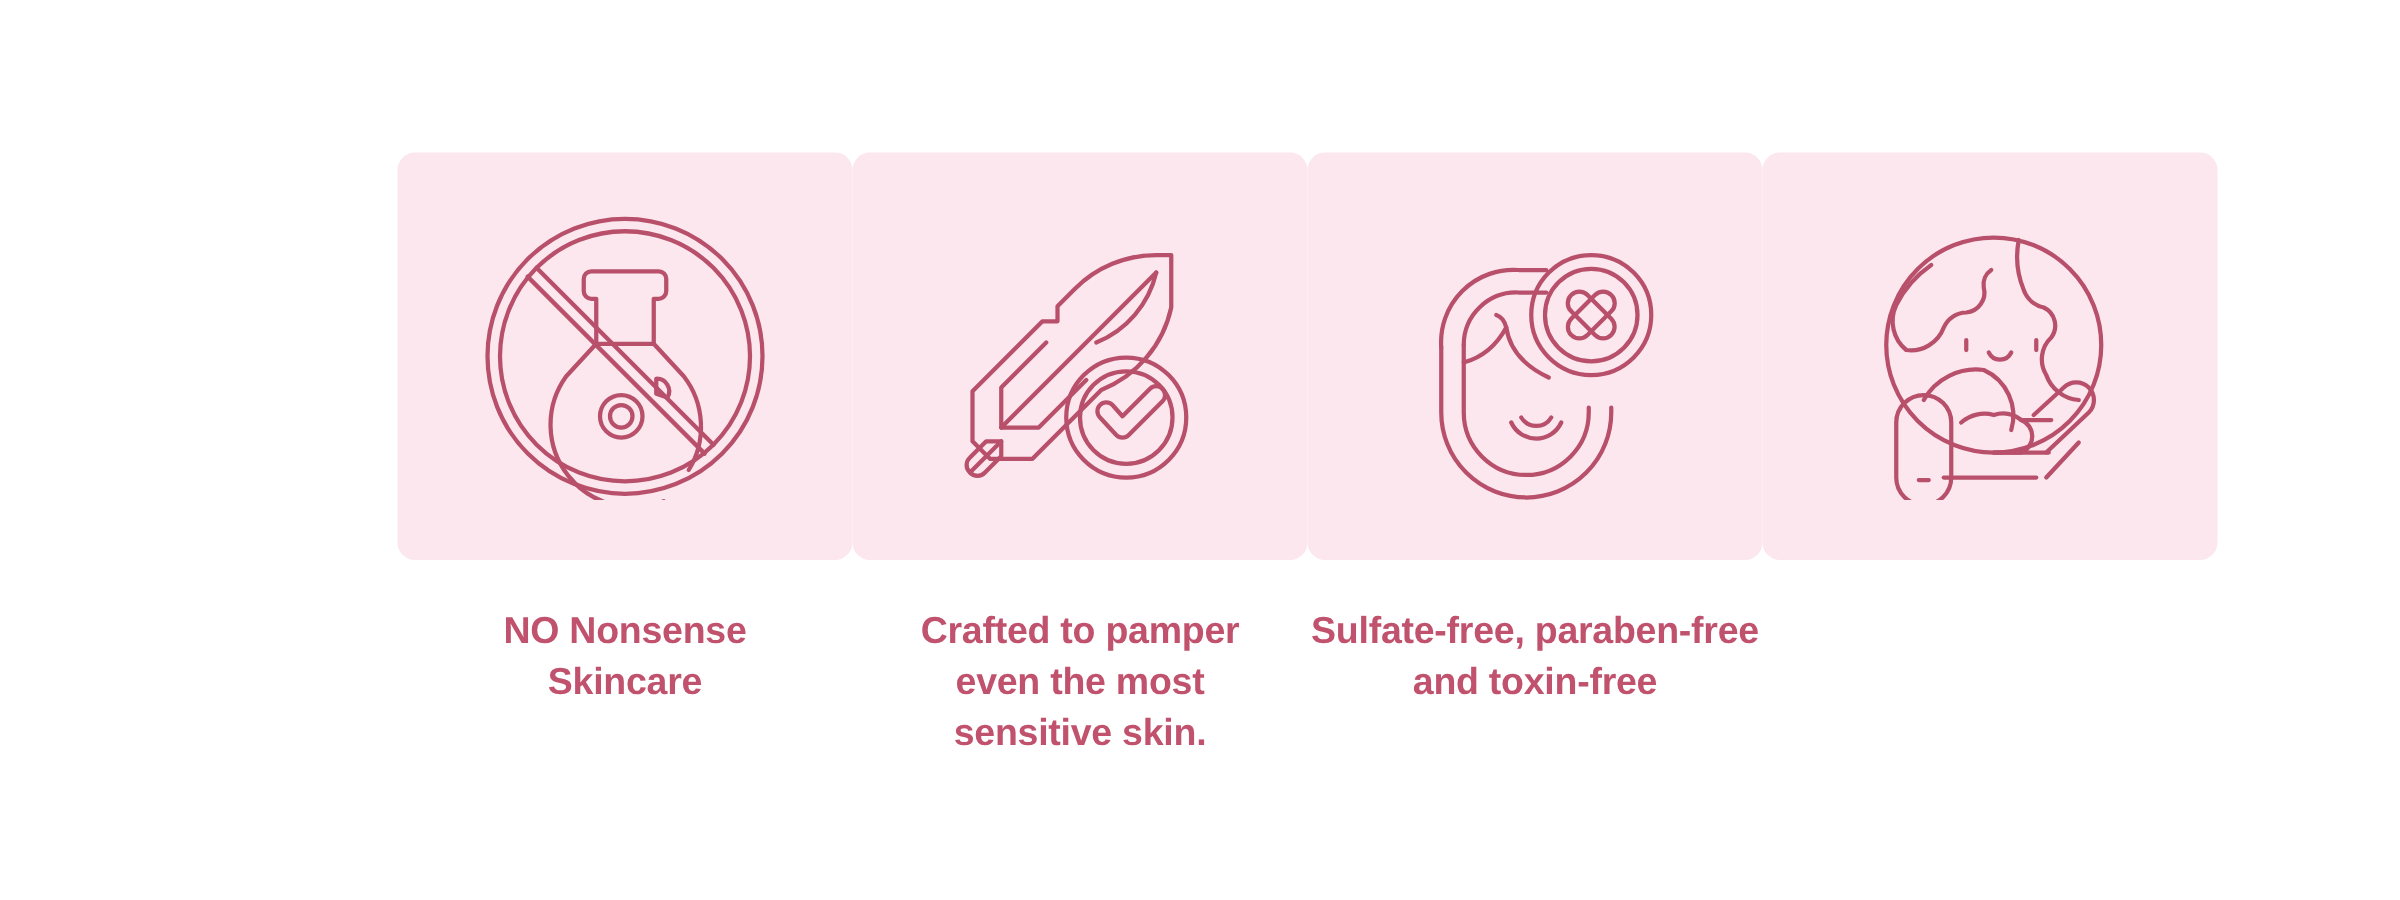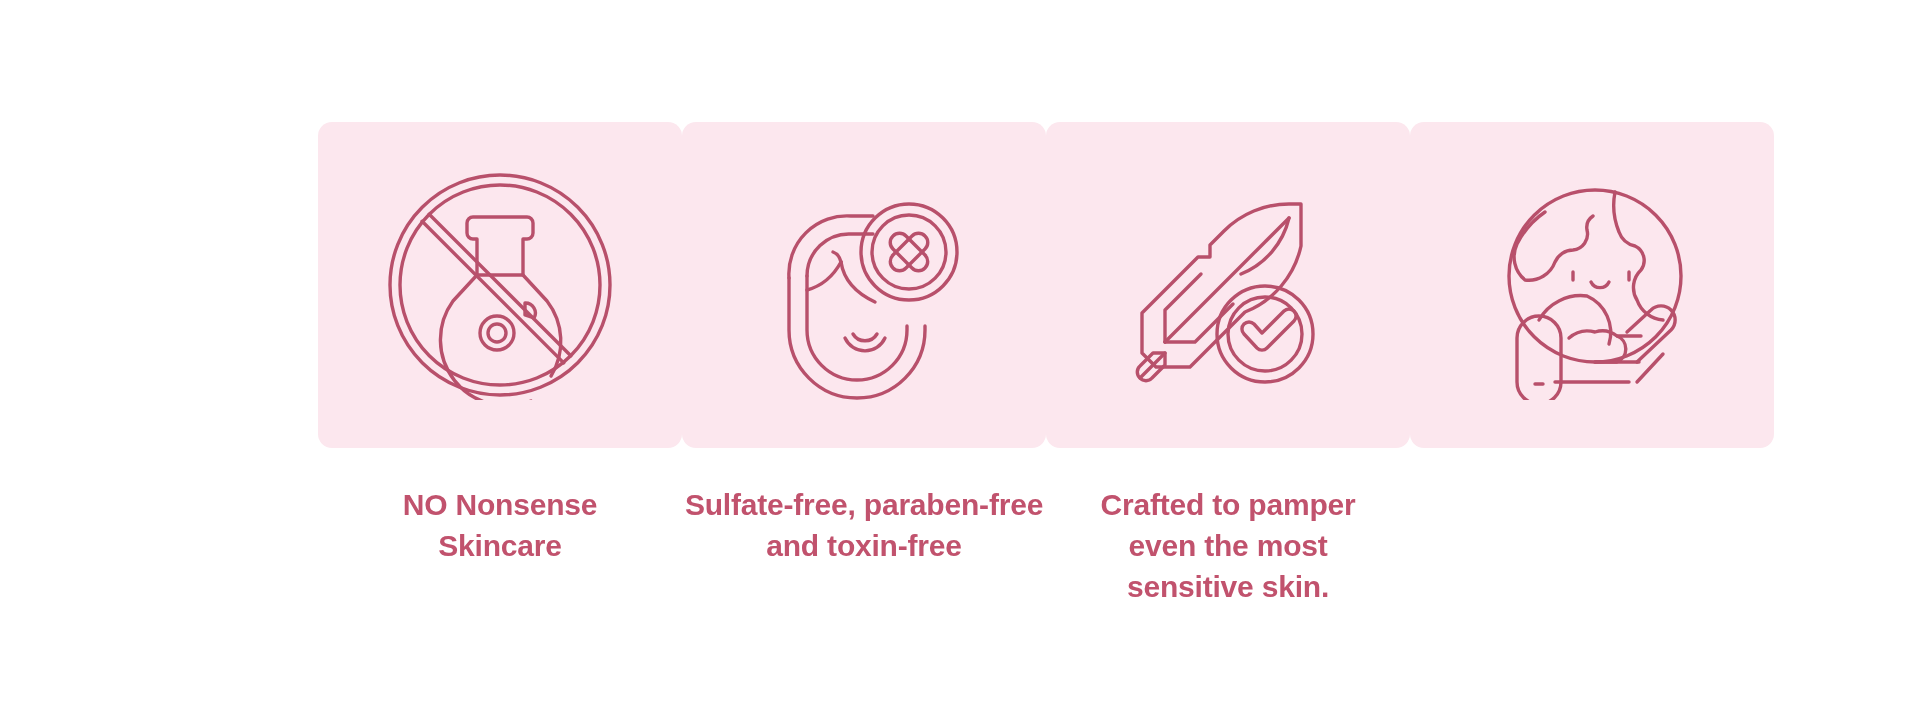--- a/index.html
+++ b/index.html
@@ -97,20 +97,47 @@
         </svg>
       </div>
       <div class="feature-caption">NO Nonsense
 Skincare</div>
     </div>
 
     <div class="feature-card">
       <div class="icon-tile">
         <svg width="230" height="230" viewBox="0 0 230 230" fill="none" stroke="#B8506B" stroke-width="3.4" stroke-linecap="round" stroke-linejoin="round">
 
+          <path d="M188 34 h-12 a92 92 0 0 0 -65 27 l-14 14 v12 h-12 l-14 14 v0 l-42 42 v40 l14 14 h34 l42 -42 a1 1 0 0 0 0 0 l13 -13 a92 92 0 0 0 56 -66 z"></path>
+
+          <path d="M176 48 a80 80 0 0 1 -48 56"></path>
+
+          <path d="M176 48 L52 172"></path>
+
+          <path d="M52 172 h30 l38 -38"></path>
+          <path d="M52 172 v-32 l36 -36"></path>
+
+          <path d="M52 183 L27 208"></path>
+          <path d="M52 183 h-12 L27 196 a8 8 0 0 0 0 12 a8 8 0 0 0 12 0 l13 -13 z"></path>
+
+          <circle cx="152" cy="164" r="48"></circle>
+          <circle cx="152" cy="164" r="37"></circle>
+
+          <path d="M131 164 a7 7 0 0 1 10 -10 l8 9 l22 -22 a7 7 0 0 1 10 10 l-27 27 a7 7 0 0 1 -10 0 z"></path>
+        </svg>
+      </div>
+      <div class="feature-caption">Crafted to pamper
+even the most
+sensitive skin.</div>
+    </div>
+
+    <div class="feature-card">
+      <div class="icon-tile">
+        <svg width="230" height="230" viewBox="0 0 230 230" fill="none" stroke="#B8506B" stroke-width="3.4" stroke-linecap="round" stroke-linejoin="round">
+
           <path d="M40 108 a58 58 0 0 1 62 -62 h22"></path>
           <path d="M40 108 v52 a68 68 0 0 0 136 0 v-4"></path>
 
           <path d="M58 106 a42 42 0 0 1 44 -42 h22"></path>
           <path d="M58 106 v54 a50 50 0 0 0 100 0 v-4"></path>
 
           <path d="M58 120 q22 -6 34 -28"></path>
           <path d="M92 92 q4 26 34 40"></path>
           <path d="M92 92 q-2 -8 -8 -10"></path>
 
@@ -119,47 +146,20 @@
 
           <circle cx="160" cy="82" r="48"></circle>
           <circle cx="160" cy="82" r="37"></circle>
 
           <path d="M144 66 a9 9 0 0 1 13 0 l19 19 a9 9 0 0 1 -13 13 l-19 -19 a9 9 0 0 1 0 -13 z"></path>
           <path d="M176 66 a9 9 0 0 1 0 13 l-19 19 a9 9 0 0 1 -13 -13 l19 -19 a9 9 0 0 1 13 0 z"></path>
         </svg>
       </div>
       <div class="feature-caption">Sulfate-free, paraben-free
 and toxin-free</div>
-    </div>
-
-    <div class="feature-card">
-      <div class="icon-tile">
-        <svg width="230" height="230" viewBox="0 0 230 230" fill="none" stroke="#B8506B" stroke-width="3.4" stroke-linecap="round" stroke-linejoin="round">
-
-          <path d="M188 34 h-12 a92 92 0 0 0 -65 27 l-14 14 v12 h-12 l-14 14 v0 l-42 42 v40 l14 14 h34 l42 -42 a1 1 0 0 0 0 0 l13 -13 a92 92 0 0 0 56 -66 z"></path>
-
-          <path d="M176 48 a80 80 0 0 1 -48 56"></path>
-
-          <path d="M176 48 L52 172"></path>
-
-          <path d="M52 172 h30 l38 -38"></path>
-          <path d="M52 172 v-32 l36 -36"></path>
-
-          <path d="M52 183 L27 208"></path>
-          <path d="M52 183 h-12 L27 196 a8 8 0 0 0 0 12 a8 8 0 0 0 12 0 l13 -13 z"></path>
-
-          <circle cx="152" cy="164" r="48"></circle>
-          <circle cx="152" cy="164" r="37"></circle>
-
-          <path d="M131 164 a7 7 0 0 1 10 -10 l8 9 l22 -22 a7 7 0 0 1 10 10 l-27 27 a7 7 0 0 1 -10 0 z"></path>
-        </svg>
-      </div>
-      <div class="feature-caption">Crafted to pamper
-even the most
-sensitive skin.</div>
     </div>
 
     <div class="feature-card">
       <div class="icon-tile">
         <svg width="230" height="230" viewBox="0 0 230 230" fill="none" stroke="#B8506B" stroke-width="3.4" stroke-linecap="round" stroke-linejoin="round">
 
           <circle cx="118" cy="106" r="86"></circle>
 
           <path d="M68 42 a86 86 0 0 0 -28 32 a30 30 0 0 0 8 36 a28 28 0 0 0 30 -18 a20 20 0 0 1 18 -12 a16 16 0 0 0 14 -20 a14 14 0 0 1 6 -14"></path>
           <path d="M138 22 a70 70 0 0 0 4 40 a22 22 0 0 0 16 14 a16 16 0 0 1 6 24 a24 24 0 0 0 -4 30 a30 30 0 0 0 26 20"></path>

